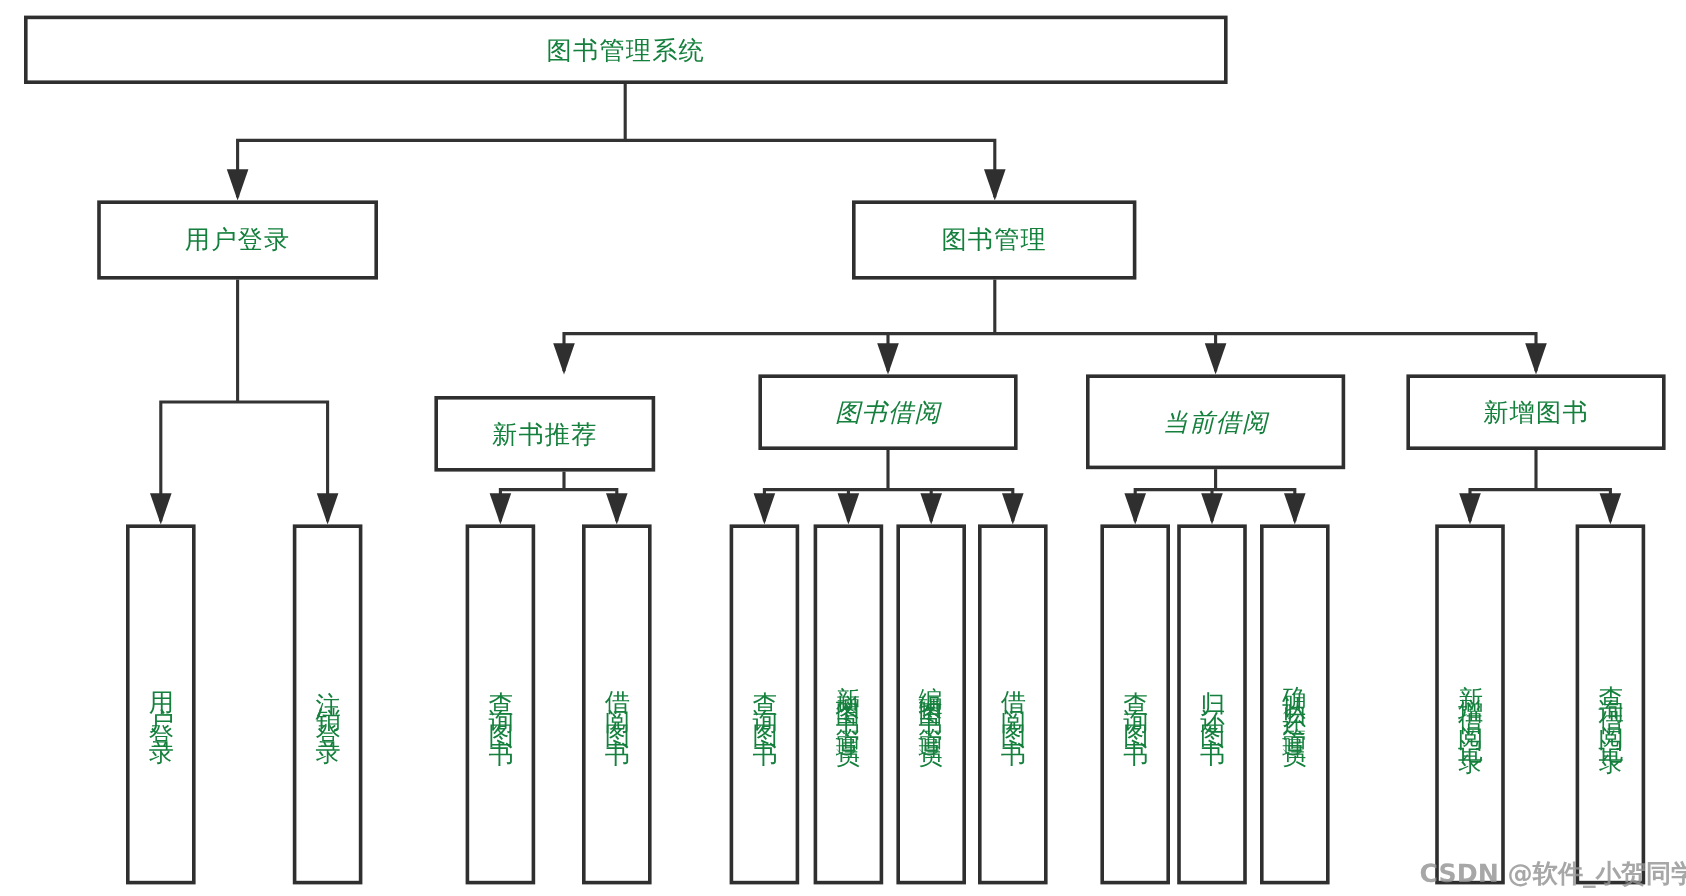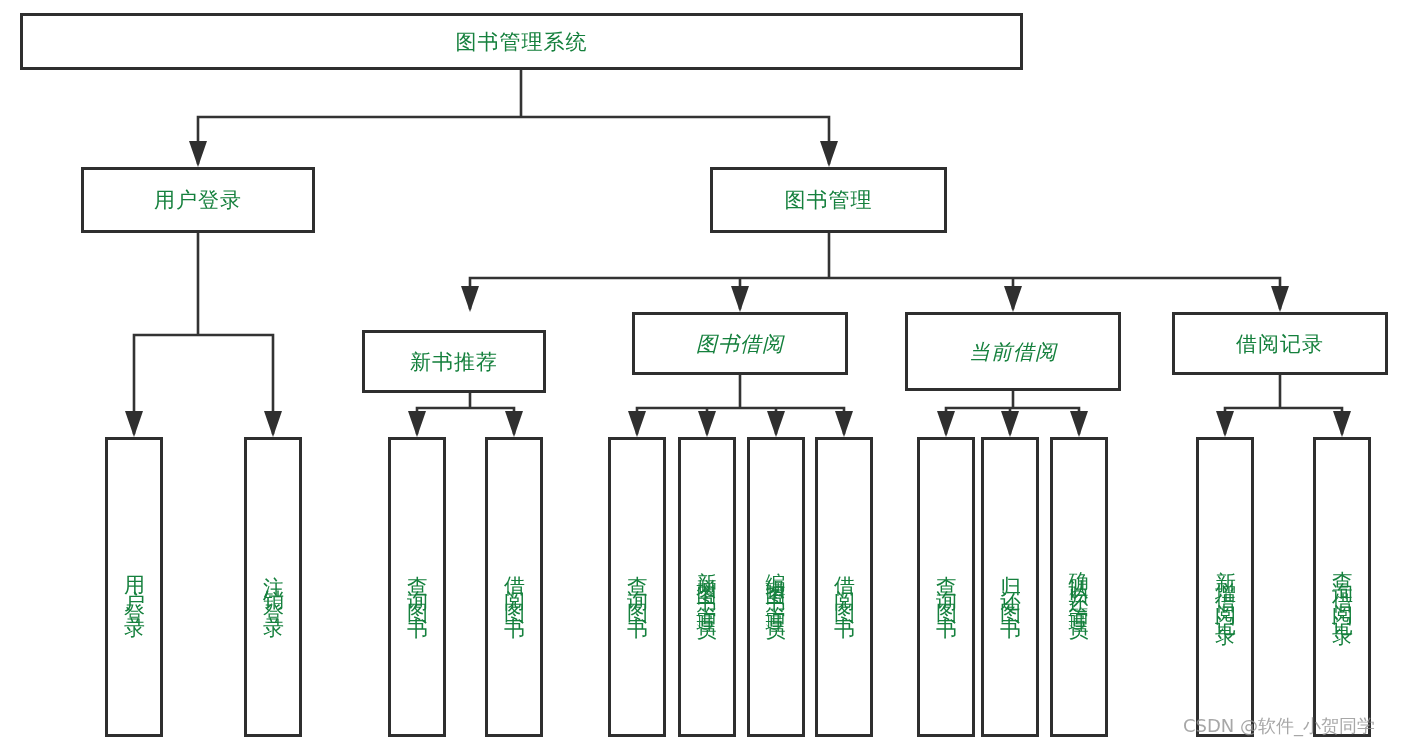--- a/index.html
+++ b/index.html
@@ -18,22 +18,23 @@
   .leaf{top:437px;width:58px;height:300px;}
   .vlabel{
     writing-mode:vertical-rl;text-orientation:mixed;
     line-height:1;white-space:nowrap;
   }
   .ls4{letter-spacing:14px;}
   .ls6{letter-spacing:11px;}
   .ls9{letter-spacing:7px;font-size:20px;}
   .watermark{
     position:absolute;left:1183px;top:714px;width:215px;
-    color:rgba(148,148,148,0.82);font-size:18px;white-space:nowrap;
+    color:rgba(148,148,148,0.82);font-size:21px;white-space:nowrap;
     letter-spacing:0;
+    font-weight:bold;
   }
 </style>
 </head>
 <body>
 
 <div class="stage">
 
   <svg class="wires" width="1405" height="747" viewBox="0 0 1405 747">
     <g stroke="#333333" stroke-width="2.6" fill="none" stroke-linecap="square">
 
@@ -88,21 +89,21 @@
   <div class="node" style="left:362px;top:312px;width:184px;height:63px;margin-top:18px;">
     <span>新书推荐</span>
   </div>
   <div class="node" style="left:632px;top:312px;width:216px;height:63px;font-style:italic;">
     <span>图书借阅</span>
   </div>
   <div class="node" style="left:905px;top:312px;width:216px;height:79px;font-style:italic;">
     <span>当前借阅</span>
   </div>
   <div class="node" style="left:1172px;top:312px;width:216px;height:63px;">
-    <span>借阅记录</span>
+    <span>新增图书</span>
   </div>
 
   <div class="node leaf" style="left:105px;">
     <span class="vlabel ls4">用户登录</span>
   </div>
   <div class="node leaf" style="left:244px;">
     <span class="vlabel ls4">注销登录</span>
   </div>
 
   <div class="node leaf" style="left:388px;">

